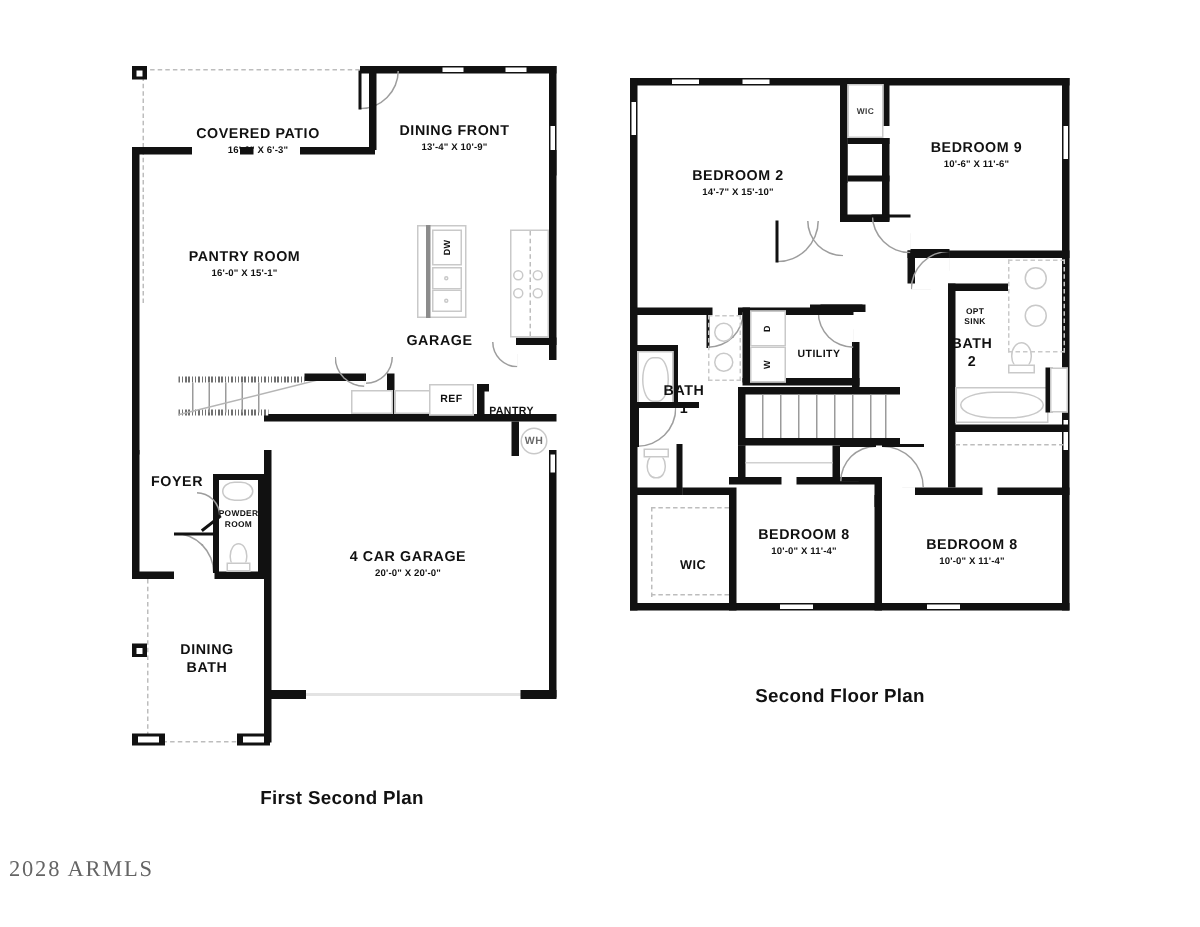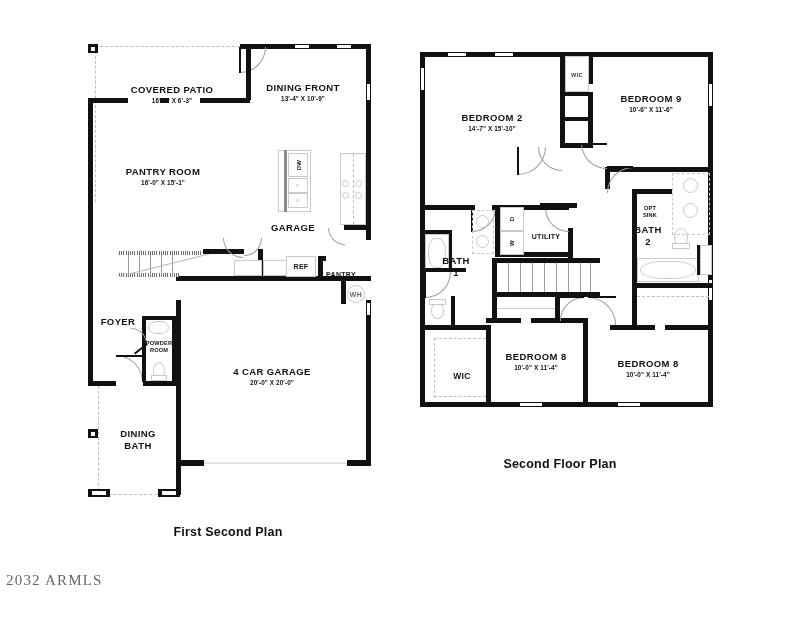--- a/index.html
+++ b/index.html
@@ -358,13 +358,13 @@
   <div class="vlbl" style="left:112px;top:243px;">
     <span>W</span>
   </div>
   <div class="vlbl" style="left:112px;top:219px;">
     <span>D</span>
   </div>
 
   <div class="title" style="left:160px;top:457px;">Second Floor Plan</div>
 </div>
 
-<div class="wm" style="left:6px;top:572px;">2032 ARMLS</div>
+<div class="wm" style="left:6px;top:572px;">2028 ARMLS</div>
 
 </body></html>

